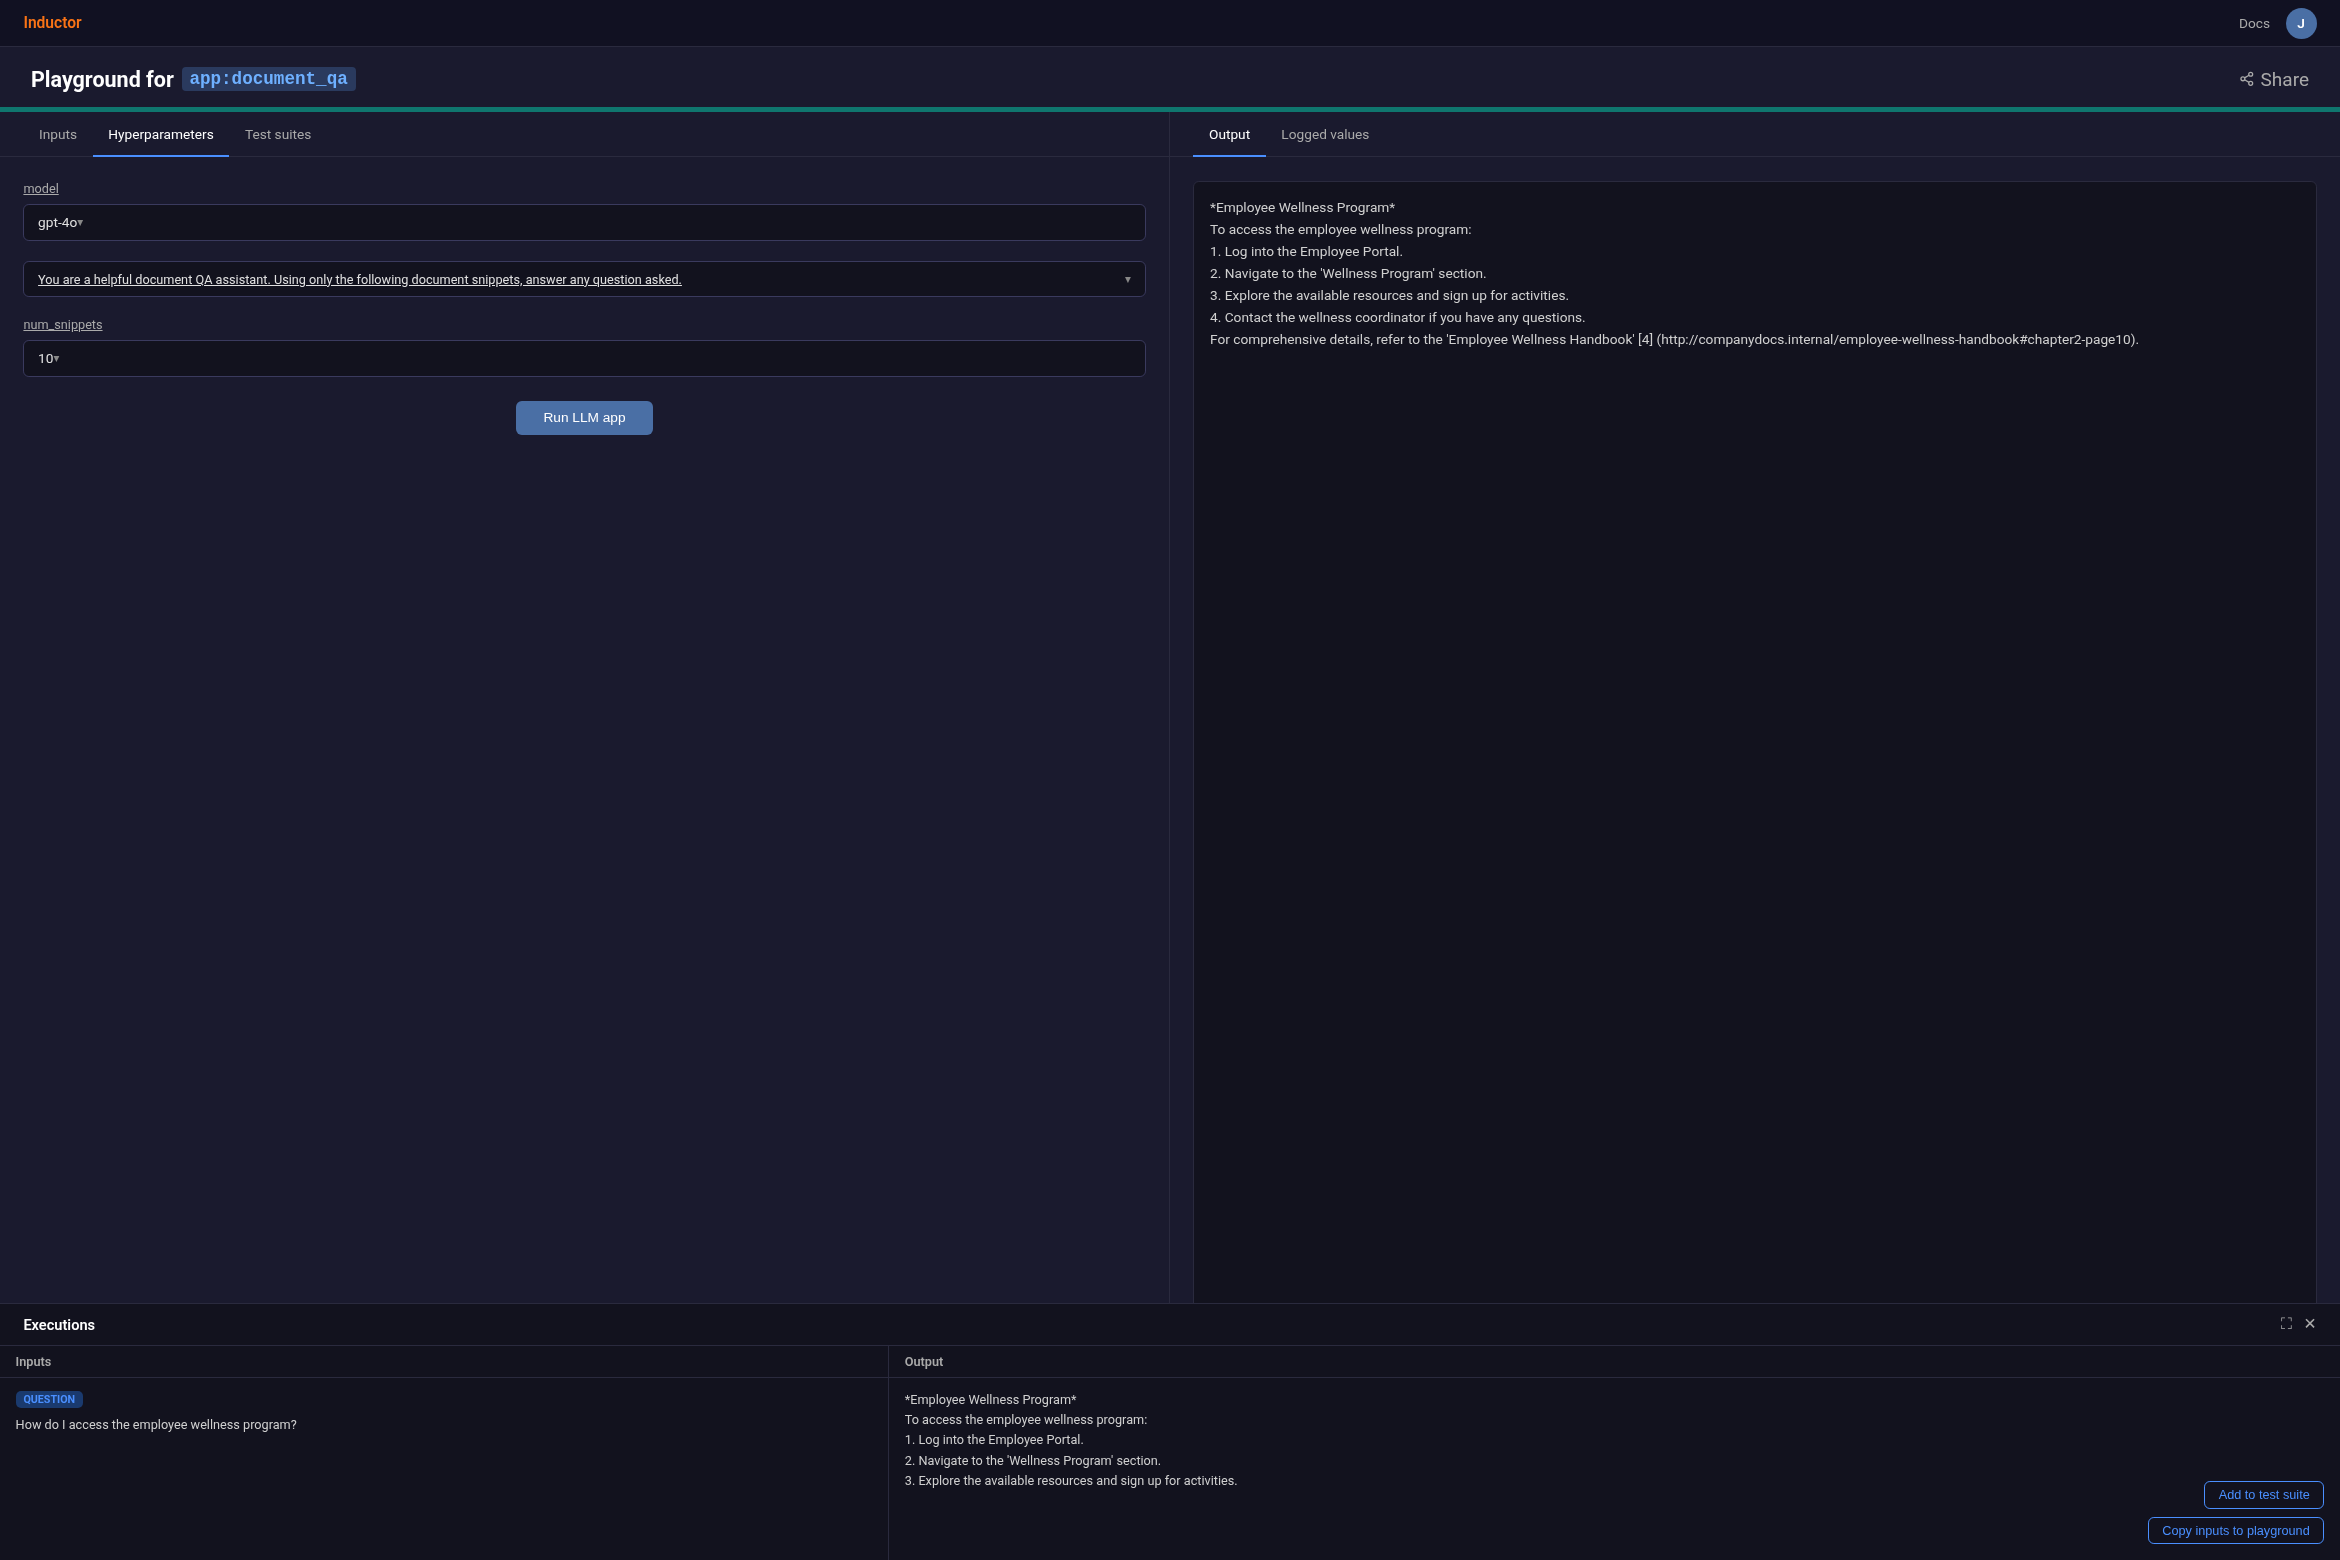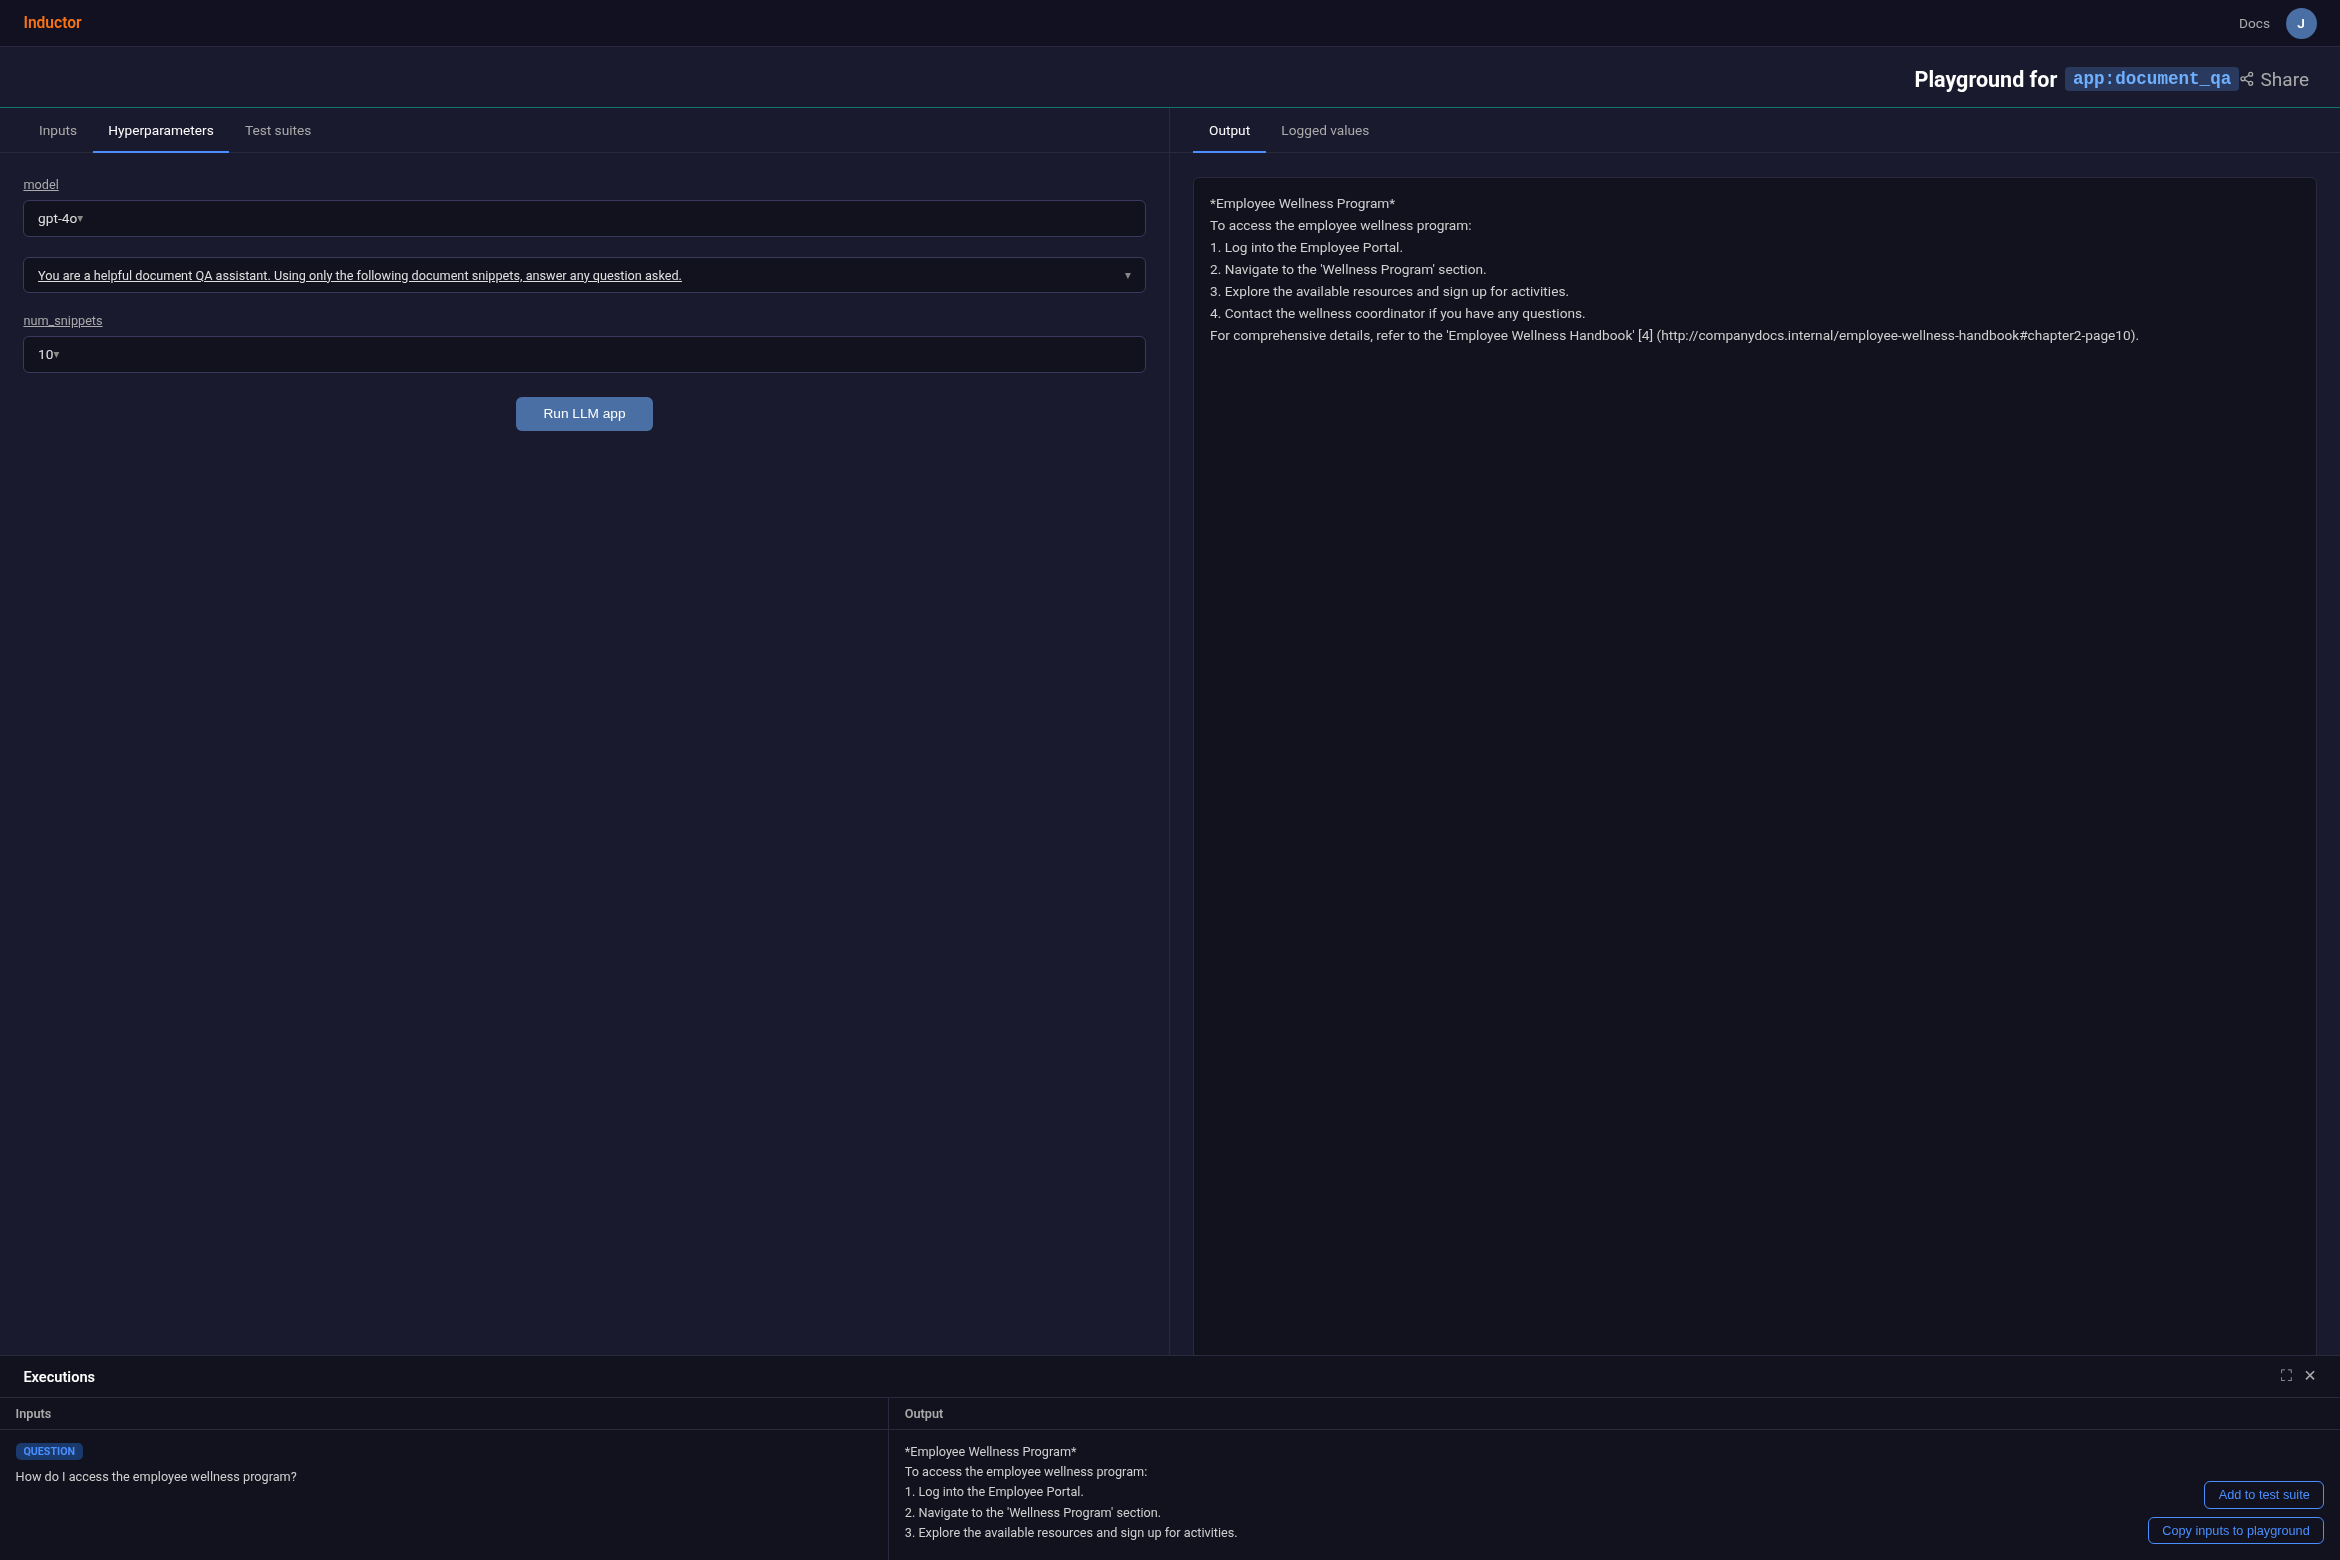--- a/index.html
+++ b/index.html
@@ -48,24 +48,24 @@
       font-weight: 600;
       font-size: 13.7px;
       color: #fff;
       cursor: pointer;
     }
 
     
     .page-header {
       display: flex;
       align-items: center;
-      justify-content: flex-end;
+      justify-content: space-between;
       padding: 19.5px 31px 15.6px 31px;
       background: #1a1a2e;
-      border-bottom: 1px solid #0f766e;
+      border-bottom: 5px solid #0f766e;
     }
     .page-title {
       font-size: 21.5px;
       font-weight: 700;
       color: #ffffff;
     }
     .page-title-tag {
       background: #2a3a5e;
       color: #6eb0ff;
       font-family: 'Courier New', monospace;
@@ -215,21 +215,21 @@
     }
 
     
     .executions-panel {
       position: fixed;
       bottom: 0;
       left: 0;
       right: 0;
       background: #12121e;
       border-top: 1px solid #2a2a3e;
-      height: 205px;
+      height: 257px;
       display: flex;
       flex-direction: column;
     }
     .executions-header {
       display: flex;
       align-items: center;
       justify-content: space-between;
       padding: 11.7px 23.4px;
       border-bottom: 1px solid #2a2a3e;
     }

